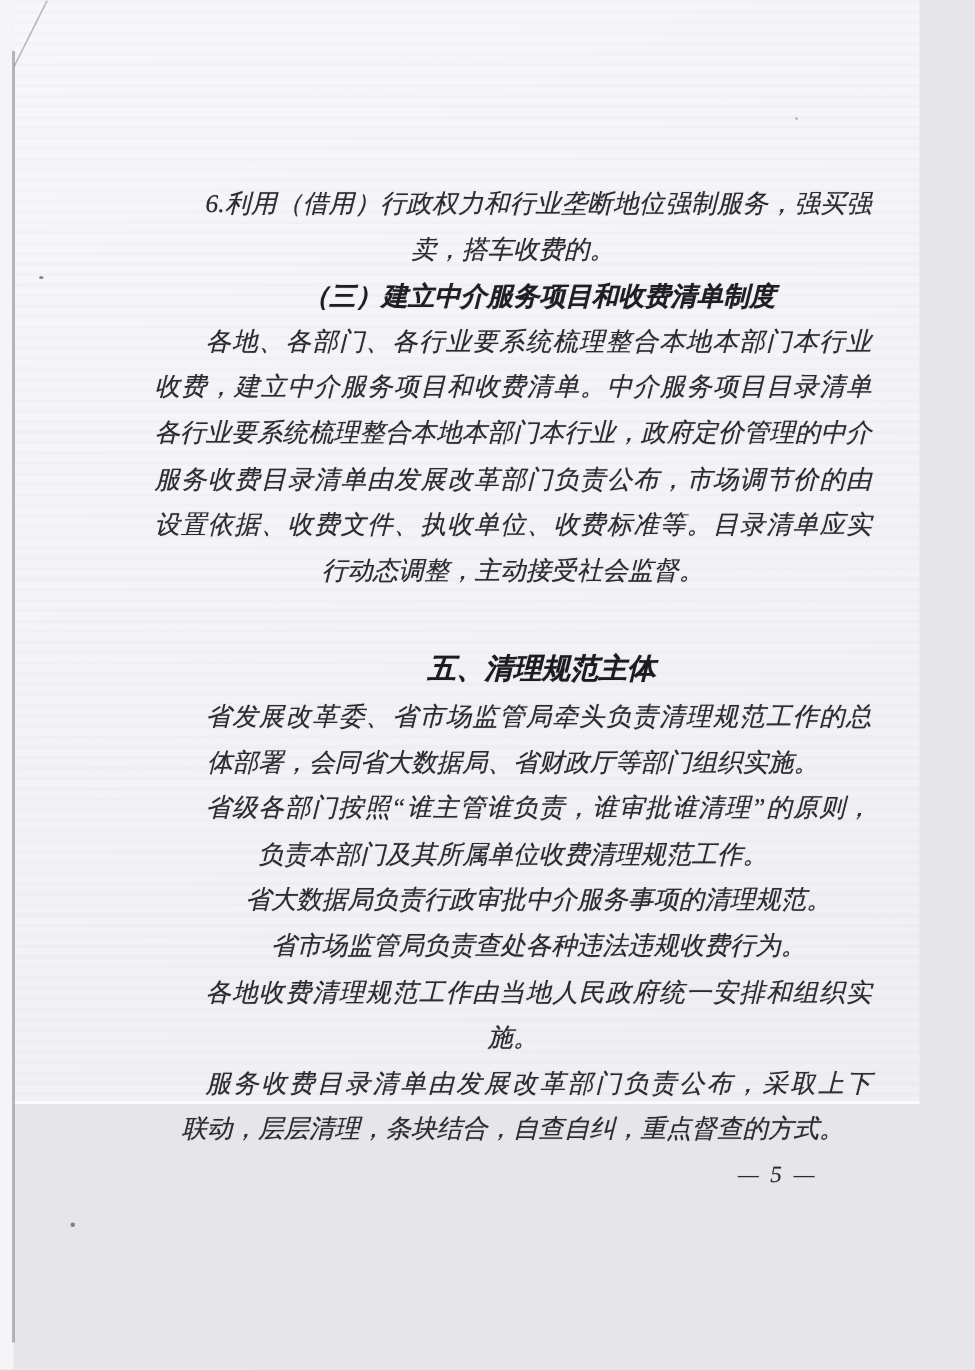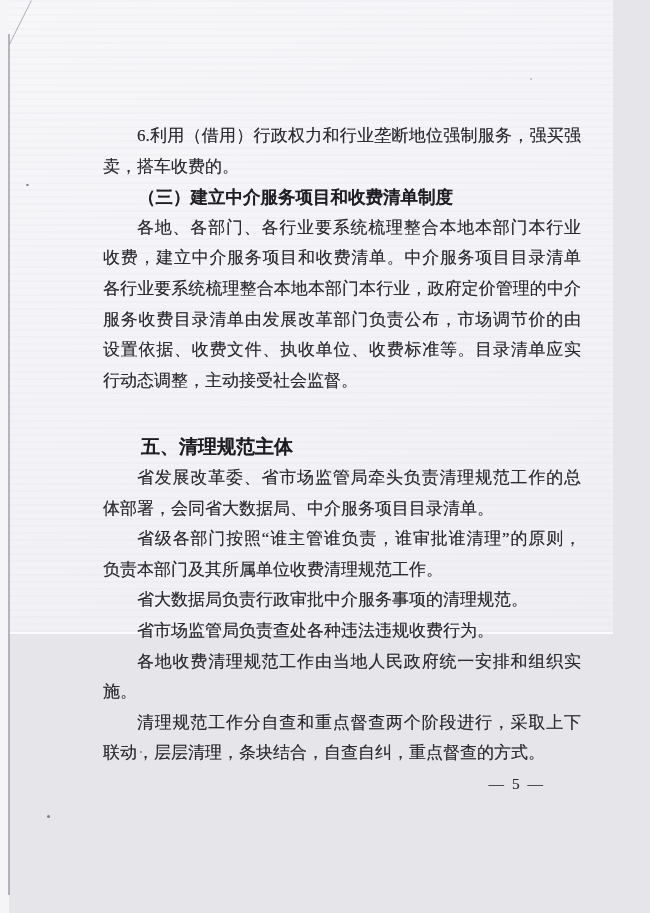--- a/index.html
+++ b/index.html
@@ -14,27 +14,28 @@
     width: 650px; height: 913px;
     background: #e6e5ea;
   }
   
   .scan-left-strip {
     position: absolute; left: 0; top: 0; width: 9px; height: 913px;
     background: #f5f4f7;
   }
   .paper {
     position: absolute; left: 9px; top: 0;
-    width: 604px; height: 634px;
+    width: 604px; height: 736px;
     background:
       repeating-linear-gradient(180deg,
         rgba(210,208,218,0.10) 0px, rgba(210,208,218,0.10) 2px,
         rgba(255,255,255,0) 2px, rgba(255,255,255,0) 7px),
       linear-gradient(160deg, #f7f6f9 0%, #f3f2f6 55%, #efeef3 100%);
     border-bottom: 2px solid #fbfafd;
+    font-style: italic;
   }
   .edge-left {
     position: absolute; left: 8px; top: 34px; width: 2px; height: 861px;
     background: rgba(105,105,118,0.45);
   }
   .corner-fold {
     position: absolute; left: 9px; top: 44px; width: 49px; height: 1px;
     background: rgba(120,120,132,0.5);
     transform: rotate(-63.4deg);
     transform-origin: 0 0;
@@ -51,21 +52,21 @@
     width: 604px;
   }
   .line {
     width: 478px;
     height: 30.6px;
     line-height: 30.6px;
     font-size: 17px;
     color: #2b2b30;
     text-shadow: 0 0 0.6px rgba(43,43,48,0.55);
     white-space: nowrap;
-    text-align: left;
+    text-align: center;
   }
   .line.indent { text-indent: 2em; }
   .line.fill { text-align: justify; text-align-last: justify; white-space: normal; }
   .line.sub-heading {
     font-weight: bold;
     color: #1e1e24;
     font-size: 17.5px;
   }
   .line.section-heading {
     font-family: "Liberation Sans", "DejaVu Sans", sans-serif;
@@ -98,28 +99,28 @@
         <div class="line body">卖，搭车收费的。</div>
         <div class="line sub-heading indent">（三）建立中介服务项目和收费清单制度</div>
         <div class="line body indent fill">各地、各部门、各行业要系统梳理整合本地本部门本行业</div>
         <div class="line body fill">收费，建立中介服务项目和收费清单。中介服务项目目录清单</div>
         <div class="line body fill">各行业要系统梳理整合本地本部门本行业，政府定价管理的中介</div>
         <div class="line body fill">服务收费目录清单由发展改革部门负责公布，市场调节价的由</div>
         <div class="line body fill">设置依据、收费文件、执收单位、收费标准等。目录清单应实</div>
         <div class="line body">行动态调整，主动接受社会监督。</div>
         <div class="line section-heading indent">五、清理规范主体</div>
         <div class="line body indent fill">省发展改革委、省市场监管局牵头负责清理规范工作的总</div>
-        <div class="line body">体部署，会同省大数据局、中介服务项目目录清单。</div>
+        <div class="line body">体部署，会同省大数据局、省财政厅等部门组织实施。</div>
         <div class="line body indent fill">省级各部门按照“谁主管谁负责，谁审批谁清理”的原则，</div>
         <div class="line body">负责本部门及其所属单位收费清理规范工作。</div>
         <div class="line body indent">省大数据局负责行政审批中介服务事项的清理规范。</div>
         <div class="line body indent">省市场监管局负责查处各种违法违规收费行为。</div>
         <div class="line body indent fill">各地收费清理规范工作由当地人民政府统一安排和组织实</div>
         <div class="line body">施。</div>
-        <div class="line body indent fill">清理规范工作分自查和重点督查两个阶段进行，采取上下</div>
+        <div class="line body indent fill">服务收费目录清单由发展改革部门负责公布，采取上下</div>
         <div class="line body">联动，层层清理，条块结合，自查自纠，重点督查的方式。</div>
         <div class="pagenum">— 5 —</div>
       </div>
   </div>
   <div class="edge-left"></div>
   <div class="corner-fold"></div>
   <div class="speck s1"></div>
   <div class="speck s2"></div>
   <div class="speck s3"></div>
   <div class="speck s4"></div>

